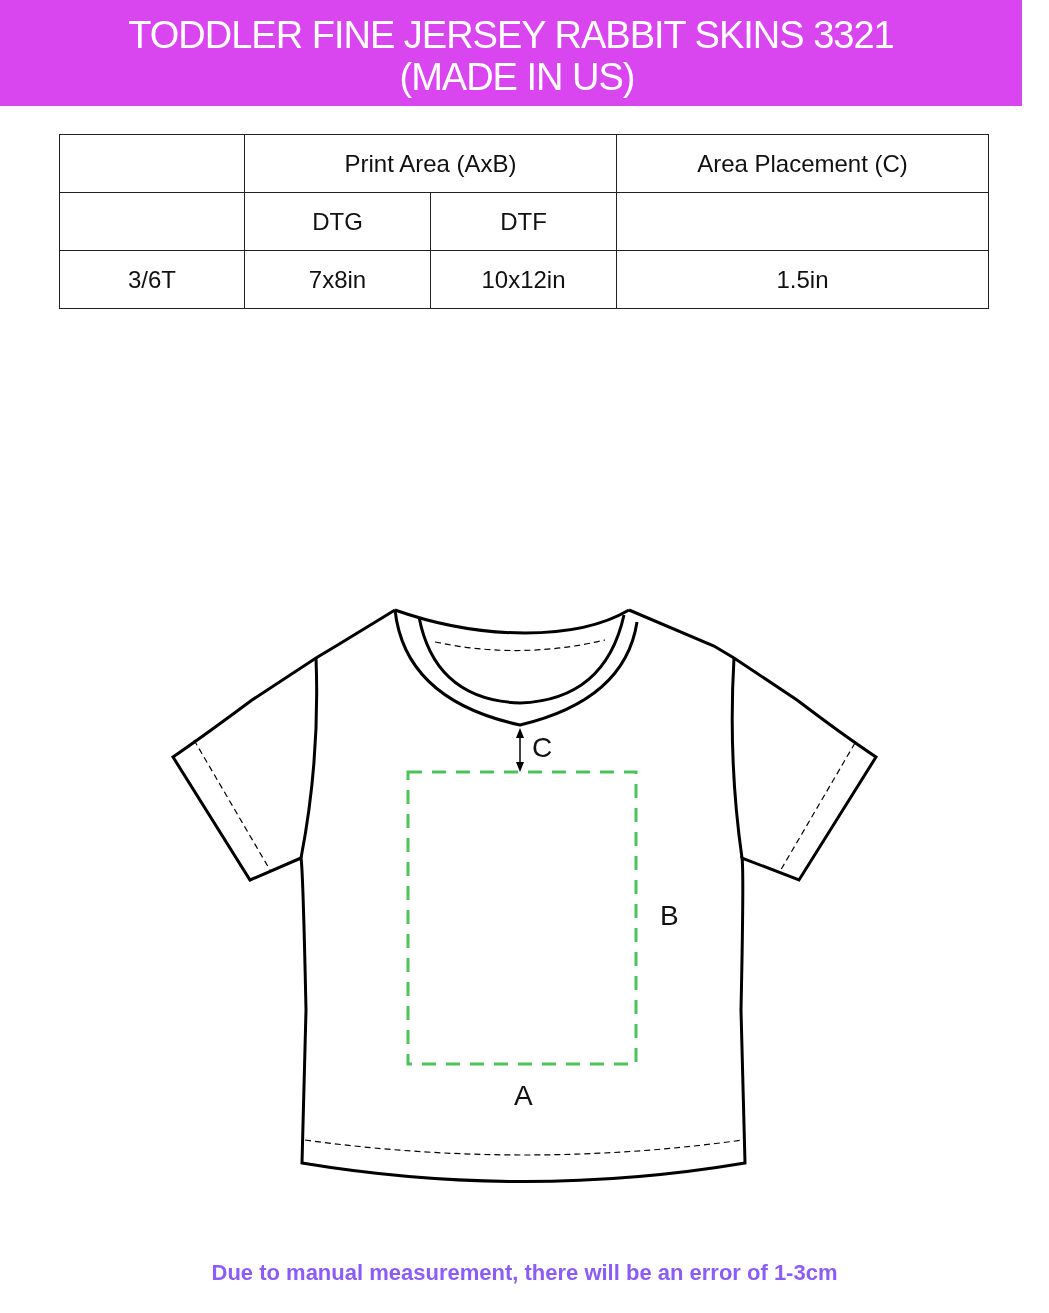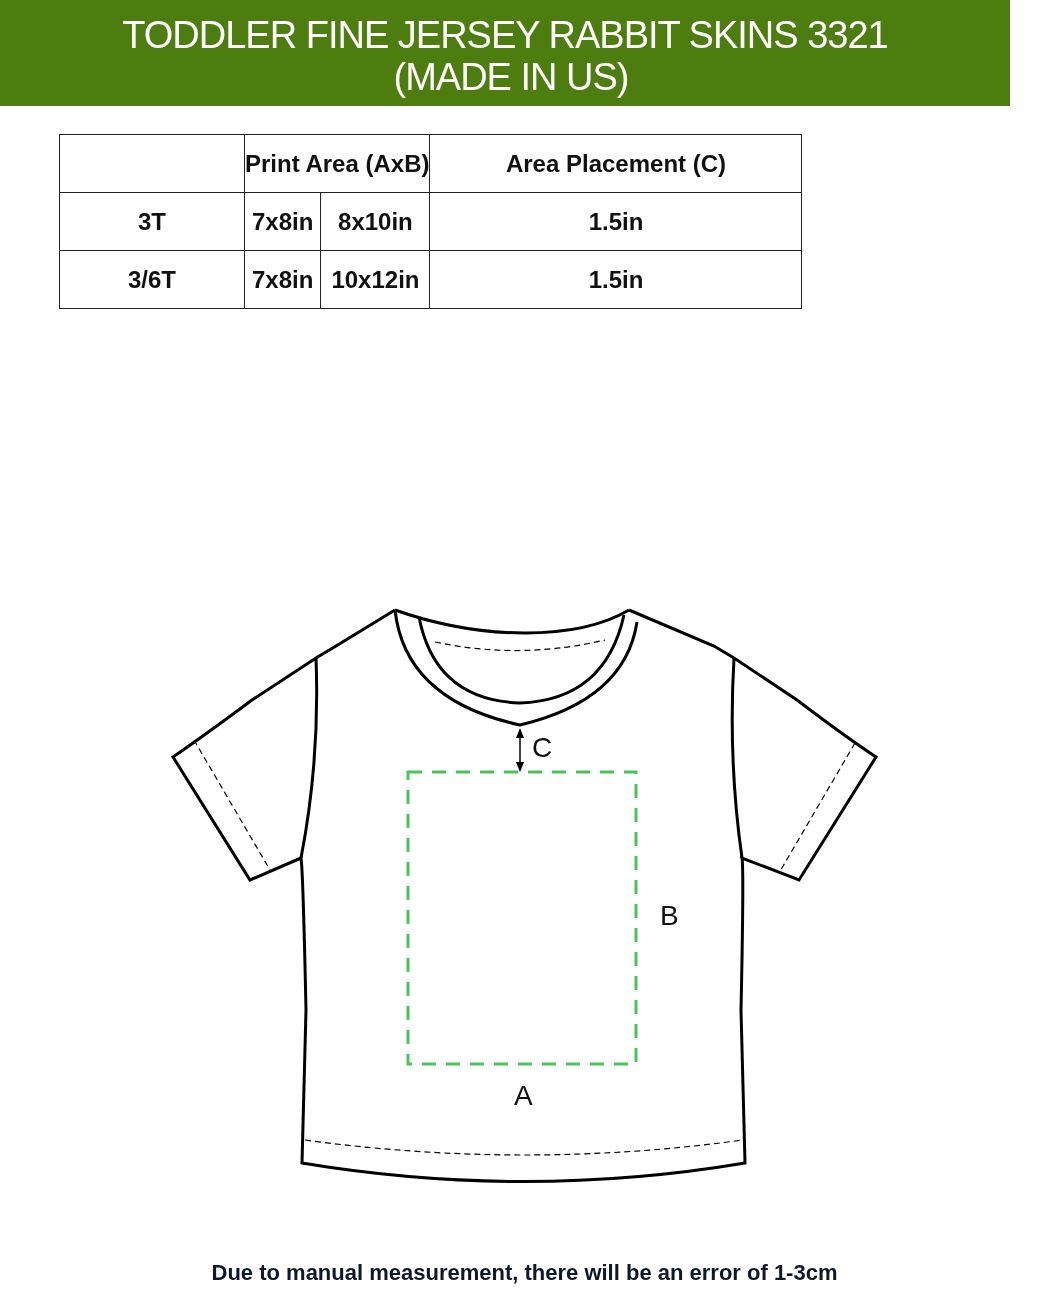--- a/index.html
+++ b/index.html
@@ -1,46 +1,46 @@
 <!DOCTYPE html>
 <html><head>
 <meta charset="utf-8">
 <style>
   html, body { margin:0; padding:0; background:#ffffff; }
   body { width:1049px; height:1313px; position:relative; overflow:hidden; font-family:"Liberation Sans", sans-serif; }
-  .banner { position:absolute; left:0; top:0; width:1010px; height:106px; background:#4d7c0f; color:#fff; text-align:center; }
+  .banner { position:absolute; left:0; top:0; width:1010px; height:106px; background:#d946ef; color:#fff; text-align:center;padding-left:12px; }
   .banner .l1 { position:absolute; left:0; right:0; top:14px; font-size:38px; line-height:42px; letter-spacing:-1px; }
   .banner .l2 { position:absolute; left:0; right:0; top:56px; font-size:38px; line-height:42px; letter-spacing:-1px;margin-left:12px; }
   table { position:absolute; left:59px; top:134px; border-collapse:collapse; }
-  td { border:1.5px solid #222; height:57px; text-align:center; font-size:24px; color:#111; padding:0;font-weight:bold; }
+  td { border:1.5px solid #222; height:57px; text-align:center; font-size:24px; color:#111; padding:0; }
   .c0 { width:184px; } .c1 { width:185px; } .c2 { width:185px; } .c3 { width:371px; }
   svg.shirt { position:absolute; left:0; top:590px; }
   .lab { position:absolute; font-size:28px; color:#111; }
-  .note { position:absolute; left:0; right:0; top:1260px; text-align:center; color:#0f172a; font-weight:bold; font-size:22px; }
+  .note { position:absolute; left:0; right:0; top:1260px; text-align:center; color:#8b5cf6; font-weight:bold; font-size:22px; }
 </style>
 </head>
 <body>
 
 <div class="banner">
   <div class="l1">TODDLER FINE JERSEY RABBIT SKINS 3321</div>
   <div class="l2">(MADE IN US)</div>
 </div>
 
 <table>
   <tbody>
       <tr>
     <td class="c0"></td>
     <td colspan="2">Print Area (AxB)</td>
     <td class="c3">Area Placement (C)</td>
   </tr>
   <tr>
-    <td>3T</td>
-    <td>7x8in</td>
-    <td>8x10in</td>
-    <td>1.5in</td>
+    <td class="c0"></td>
+    <td class="c1">DTG</td>
+    <td class="c2">DTF</td>
+    <td class="c3"></td>
   </tr>
   <tr>
     <td>3/6T</td>
     <td>7x8in</td>
     <td>10x12in</td>
     <td>1.5in</td>
   </tr>
 </tbody>
   </table>
 

